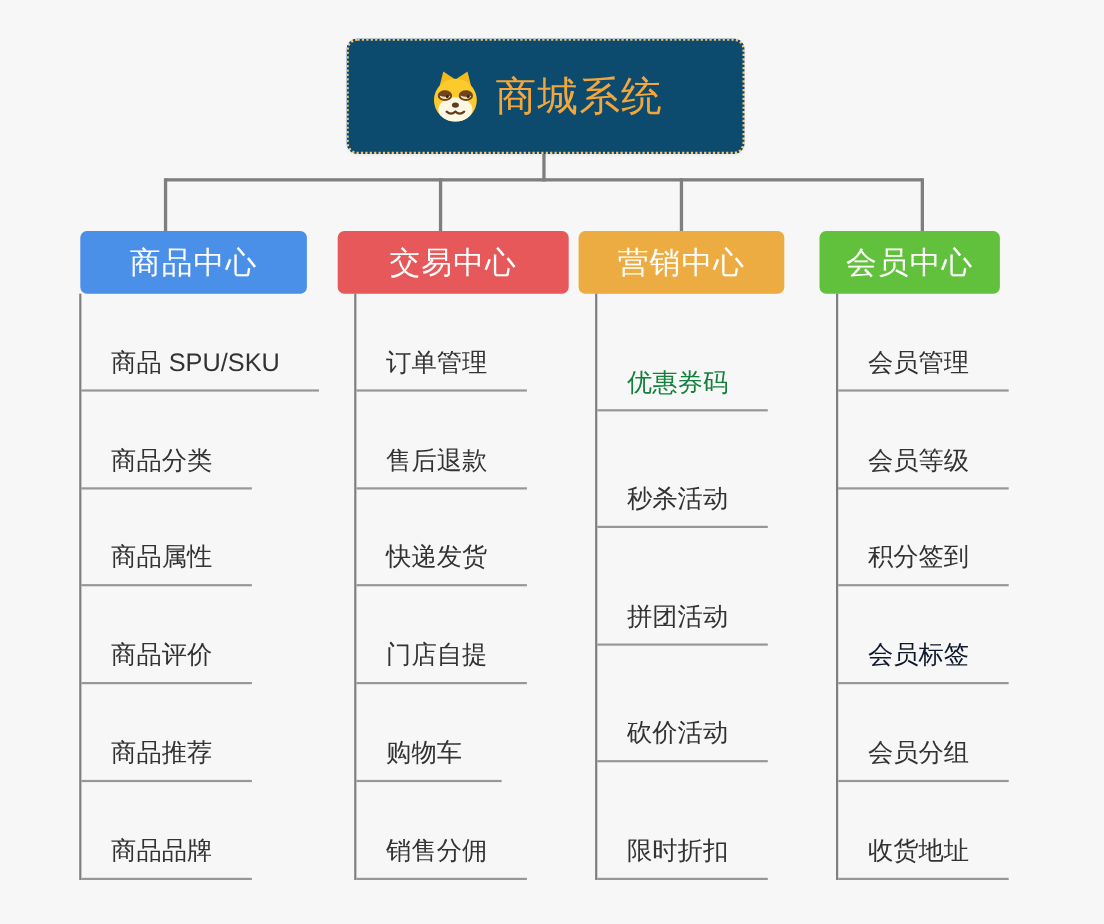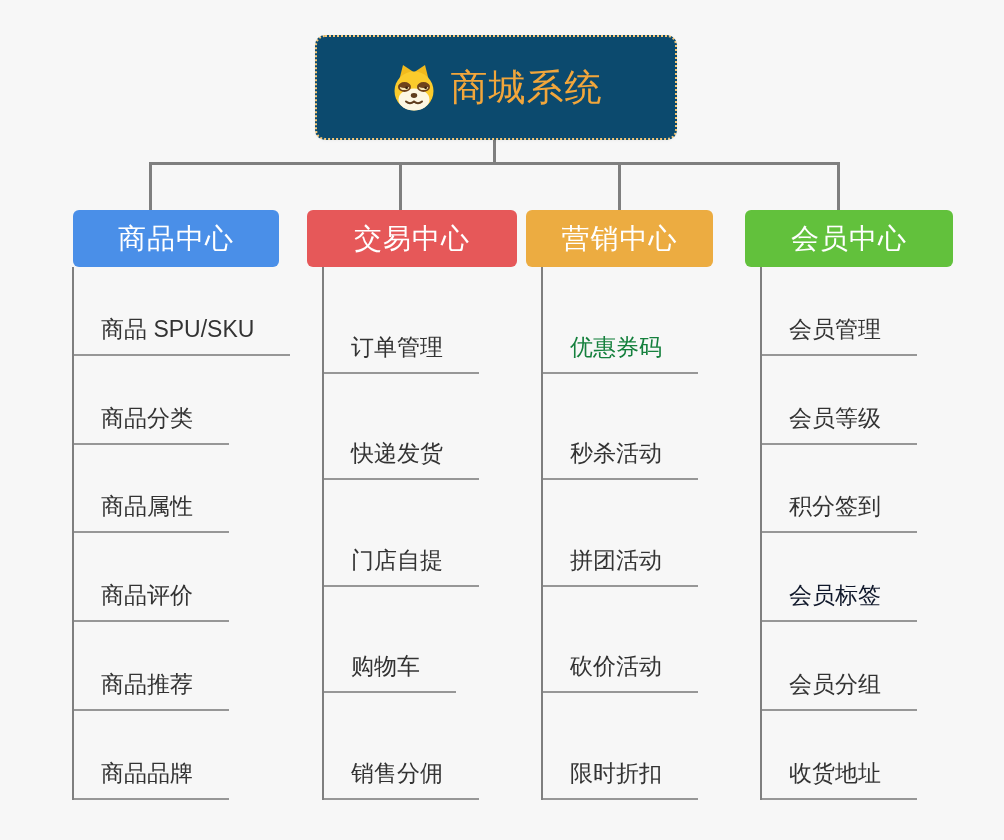--- a/index.html
+++ b/index.html
@@ -93,20 +93,23 @@
         </div>
       </div>
       <div class="branch-box" style="left: 307px; width: 210px; background: rgb(230, 88, 89);">
         <span>交易中心</span>
       </div>
       <div class="column" style="left: 322px; border-left-color: rgb(127, 127, 127);">
         <div class="leaf-row">
           <span class="leaf" style="border-bottom-color: rgb(151, 151, 151); color: rgb(51, 51, 51);">订单管理</span>
         </div>
         <div class="leaf-row">
+          <span class="leaf" style="border-bottom-color: rgb(151, 151, 151); color: rgb(51, 51, 51);">售后退款</span>
+        </div>
+        <div class="leaf-row">
           <span class="leaf" style="border-bottom-color: rgb(151, 151, 151); color: rgb(51, 51, 51);">快递发货</span>
         </div>
         <div class="leaf-row">
           <span class="leaf" style="border-bottom-color: rgb(151, 151, 151); color: rgb(51, 51, 51);">门店自提</span>
         </div>
         <div class="leaf-row">
           <span class="leaf" style="border-bottom-color: rgb(151, 151, 151); color: rgb(51, 51, 51);">购物车</span>
         </div>
         <div class="leaf-row">
           <span class="leaf" style="border-bottom-color: rgb(151, 151, 151); color: rgb(51, 51, 51);">销售分佣</span>
@@ -125,21 +128,21 @@
         <div class="leaf-row">
           <span class="leaf" style="border-bottom-color: rgb(151, 151, 151); color: rgb(51, 51, 51);">拼团活动</span>
         </div>
         <div class="leaf-row">
           <span class="leaf" style="border-bottom-color: rgb(151, 151, 151); color: rgb(51, 51, 51);">砍价活动</span>
         </div>
         <div class="leaf-row">
           <span class="leaf" style="border-bottom-color: rgb(151, 151, 151); color: rgb(51, 51, 51);">限时折扣</span>
         </div>
       </div>
-      <div class="branch-box" style="left: 745px; width: 208px; background: rgb(98, 193, 60);">
+      <div class="branch-box" style="left: 745px; width: 164px; background: rgb(98, 193, 60);">
         <span>会员中心</span>
       </div>
       <div class="column" style="left: 760px; border-left-color: rgb(127, 127, 127);">
         <div class="leaf-row">
           <span class="leaf" style="border-bottom-color: rgb(151, 151, 151); color: rgb(51, 51, 51);">会员管理</span>
         </div>
         <div class="leaf-row">
           <span class="leaf" style="border-bottom-color: rgb(151, 151, 151); color: rgb(51, 51, 51);">会员等级</span>
         </div>
         <div class="leaf-row">

